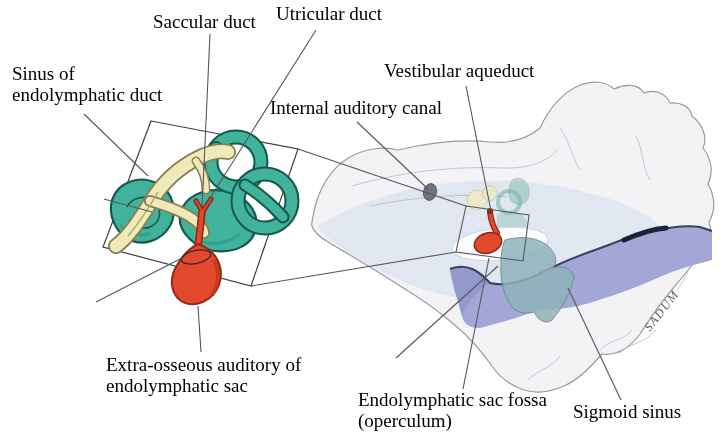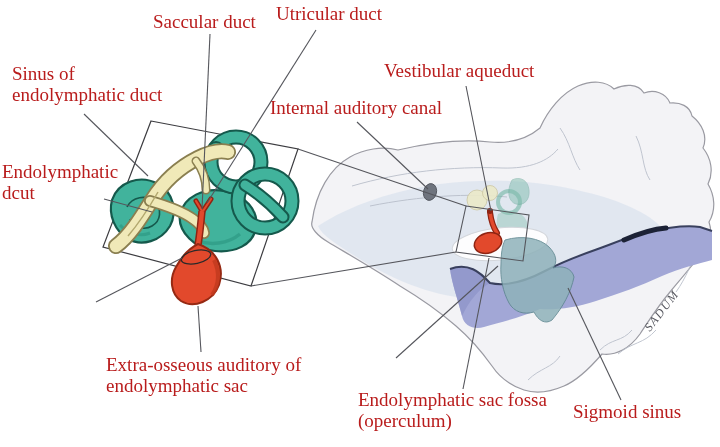--- a/index.html
+++ b/index.html
@@ -1,19 +1,19 @@
 <!DOCTYPE html>
 <html><head>
 <meta charset="utf-8">
 <style>
   html,body{margin:0;padding:0;background:#fff;}
   #canvas{position:relative;width:720px;height:447px;background:#ffffff;overflow:hidden;
           font-family:"Liberation Serif",serif;}
   #art{position:absolute;left:0;top:0;}
-  .lbl{position:absolute;font-size:19px;color:#b91c1c;line-height:21px;white-space:nowrap;}
+  .lbl{position:absolute;font-size:19px;color:#000000;line-height:21px;white-space:nowrap;}
   .ctr{text-align:left;white-space:normal;}
   .ctr span{display:block;white-space:nowrap;}
 </style>
 </head>
 <body>
 
 <div id="canvas">
 
 <svg id="art" width="720" height="447" viewBox="0 0 720 447">
 
@@ -149,24 +149,20 @@
 
 <div class="lbl ctr" style="left:12px;top:63px;width:165px">
   <span>Sinus of</span>
   <span>endolymphatic duct</span>
 </div>
 
 <div class="lbl" style="left:384px;top:60px">Vestibular aqueduct</div>
 
 <div class="lbl" style="left:270px;top:97px">Internal auditory canal</div>
 
-<div class="lbl ctr" style="left:2px;top:161px;width:130px">
-  <span>Endolymphatic</span>
-  <span>dcut</span>
-</div>
 
 
 <div class="lbl ctr" style="left:106px;top:354px;width:214px">
   <span>Extra-osseous auditory of</span>
   <span>endolymphatic sac</span>
 </div>
 
 
 <div class="lbl ctr" style="left:358px;top:389px;width:208px">
   <span>Endolymphatic sac fossa</span>

